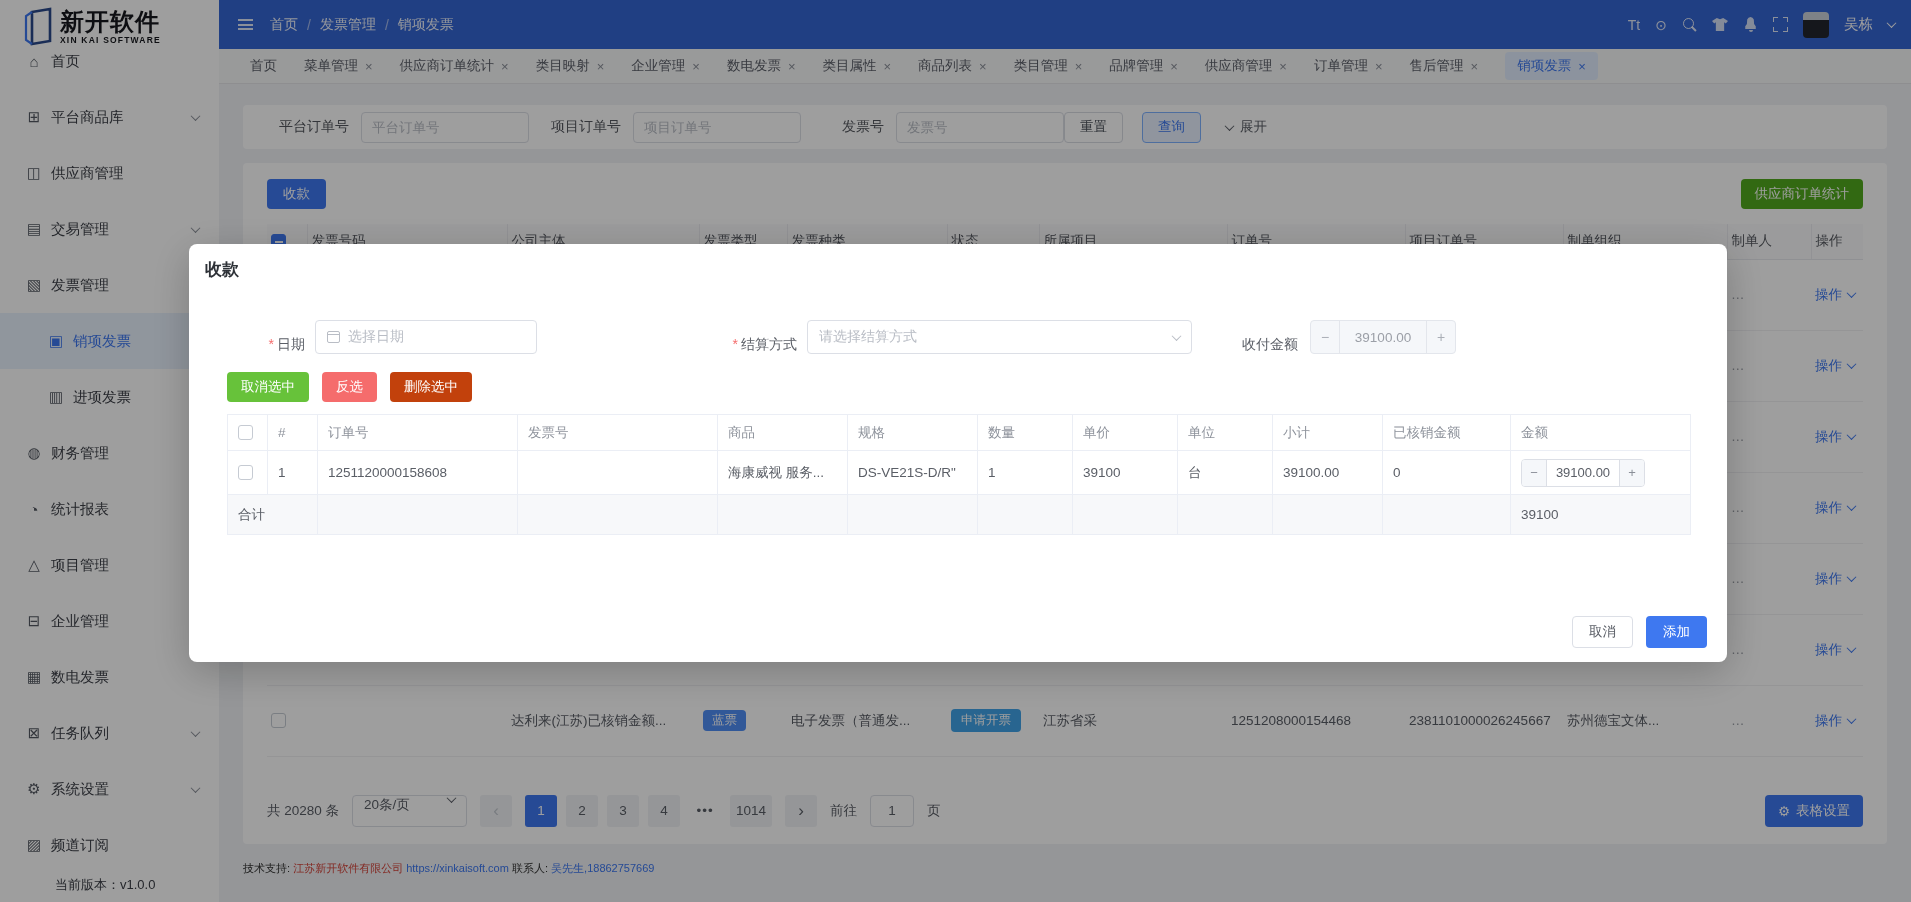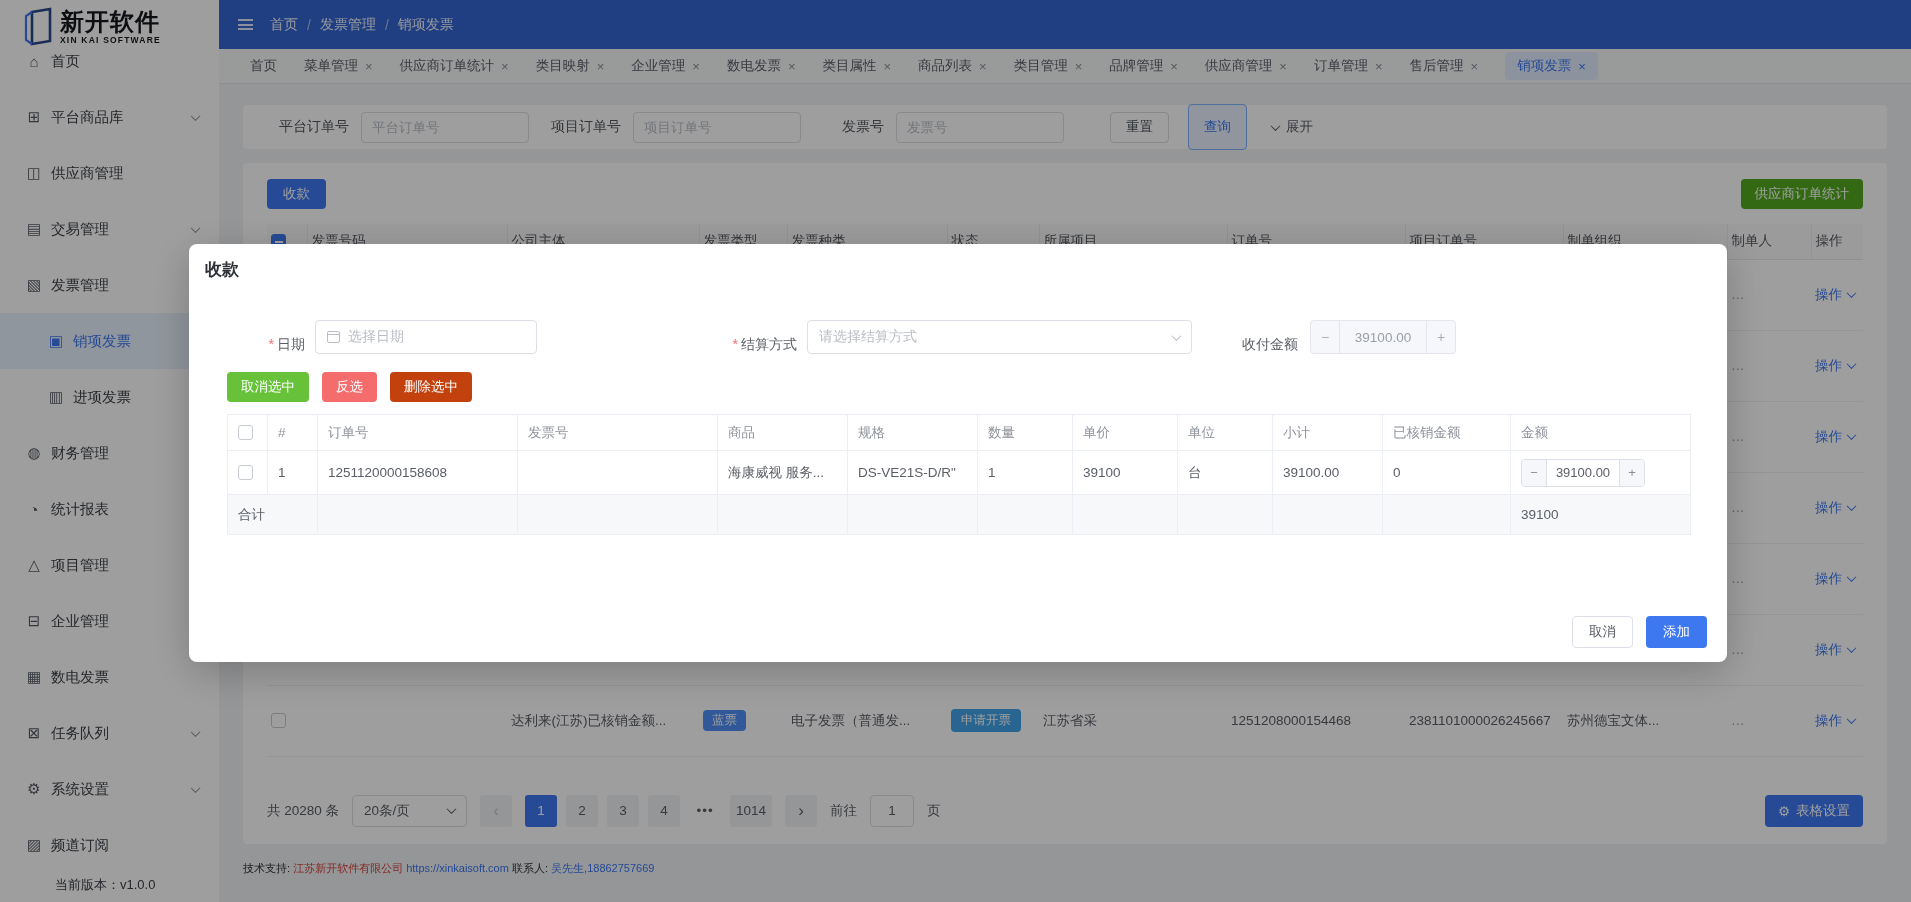--- a/index.html
+++ b/index.html
@@ -56,22 +56,22 @@
   .tab.active .x { color:#3e78f0; }
 
   .content { flex:1; padding:21px 24px 0; }
 
   
   .filter-card { background:#fff; border-radius:4px; height:44px; display:flex; align-items:center; padding:0 20px 0 36px; font-size:14px; color:#55585f; }
   .f-label { margin-right:12px; white-space:nowrap; }
   .f-input { width:168px; height:31px; border:1px solid #dcdfe6; border-radius:4px; padding:0 10px; font-size:13.5px; color:#5a5e66; outline:none; }
   .f-input::placeholder { color:#b9bdc5; }
   .g2 { margin-left:22px; } .g3 { margin-left:41px; }
-  .btn-reset { height:31px; padding:0 15px; background:#fff; border:1px solid #d8dbe2; border-radius:4px; color:#4e535c; font-size:13.5px; margin-left:46px; cursor:pointer; }
-  .btn-search { height:46px; padding:0 15px; background:#e8f1ff; border:1px solid #7fb2ff; border-radius:4px; color:#3e78f0; font-size:13.5px; margin-left:19px; cursor:pointer; }
+  .btn-reset { height:31px; padding:0 15px; background:#fff; border:1px solid #d8dbe2; border-radius:4px; color:#4e535c; font-size:13.5px; cursor:pointer; }
+  .btn-search { height:31px; padding:0 15px; background:#e8f1ff; border:1px solid #7fb2ff; border-radius:4px; color:#3e78f0; font-size:13.5px; margin-left:19px; cursor:pointer; }
   .expand { display:flex; align-items:center; gap:7px; margin-left:25px; color:#5a5e66; font-size:13.5px; cursor:pointer; }
 
   
   .table-card { background:#fff; border-radius:4px; margin-top:14px; padding:16px 24px 17px; }
   .card-toolbar { display:flex; justify-content:space-between; }
   .btn-receipt { height:30px; padding:0 16px; background:#3e78f0; color:#fff; border:none; border-radius:4px; font-size:13.5px; cursor:pointer; }
   .btn-export { height:30px; padding:0 14px; background:#52aa1e; color:#fff; border:none; border-radius:4px; font-size:13.5px; cursor:pointer; }
 
   table.bgtable { width:1596px; margin-top:15px; border-collapse:collapse; table-layout:fixed; font-size:13.5px; color:#5a5e66; }
   .bgtable th { height:35px; background:#fbfbfc; border-bottom:1px solid #e7e9ee; border-right:1px solid #ececf0; font-weight:normal; text-align:left; padding:0 4px; color:#55585f; white-space:nowrap; overflow:hidden; }
@@ -80,21 +80,21 @@
   .cb { display:inline-block; width:15px; height:15px; border:1px solid #c6cbd3; border-radius:3px; background:#fff; vertical-align:middle; cursor:pointer; position:relative; }
   .cb.ind { background:#3e78f0; border-color:#3e78f0; }
   .cb.ind::after { content:""; position:absolute; left:3px; top:6px; width:8px; height:2px; background:#fff; }
   .badge { display:inline-block; color:#fff; font-size:12.5px; border-radius:4px; padding:4px 9px; line-height:1; }
   .badge-type { background:#4f8ef5; }
   .badge-status { background:#42a3e8; padding:5px 10px; }
   .op-link { color:#3e78f0; cursor:pointer; display:inline-flex; align-items:center; gap:6px; }
   .maker-cell { color:#9a9ea6; }
 
   .pager { display:flex; align-items:center; gap:13px; margin-top:38px; font-size:13.5px; color:#5a5e66; }
-  .psel { width:115px; height:32px; border:1px solid #dcdfe6; border-radius:4px; display:flex; align-items:center; justify-content:space-between; padding:0 11px; color:#5a5e66; cursor:pointer; }
+  .psel { width:115px; height:32px; border:1px solid #dcdfe6; border-radius:4px; display:flex; justify-content:space-between; padding:0 11px; color:#5a5e66; cursor:pointer; }
   .pbtn { min-width:32px; height:32px; padding:0 6px; background:#f1f3f6; border-radius:3px; display:flex; align-items:center; justify-content:center; cursor:pointer; }
   .pbtn.active { background:#3e78f0; color:#fff; }
   .pbtn.dots { background:none; letter-spacing:1px; }
   .parrow { font-size:17px; }
   .parrow.disabled { color:#c3c8cf; }
   .goto-input { width:44px; height:32px; border:1px solid #dcdfe6; border-radius:4px; text-align:center; font-size:13.5px; color:#5a5e66; outline:none; }
   .btn-tset { margin-left:auto; height:32px; padding:0 13px; background:#3e78f0; color:#fff; border:none; border-radius:4px; font-size:13.5px; display:flex; align-items:center; gap:6px; cursor:pointer; }
 
   .page-footer { text-align:left; padding:17px 0 0; font-size:11px; color:#333; }
   .page-footer .red { color:#d4453c; }
@@ -269,20 +269,36 @@
 
           <span>首页</span>
           <span class="sep">/</span>
 
           <span>发票管理</span>
           <span class="sep">/</span>
 
           <span>销项发票</span>
 
         </div>
+      <div class="top-right">
+        <span class="t-icon">Tt</span>
+        <span class="t-icon">⊙</span>
+        <span class="i-search"></span>
+        <span class="i-shirt"></span>
+        <span class="i-bell"></span>
+        <span class="i-fs">
+            <i class="tl"></i>
+            <i class="tr"></i>
+            <i class="bl"></i>
+            <i class="br"></i>
+          </span>
+        <span class="avatar"></span>
+        <span class="uname">吴栋</span>
+        <span class="chev" style="color:#fff"></span>
+      </div>
     </header>
 
     <div class="tabbar">
 
         <div class="tab">
           <span>首页</span>
 
         </div>
 
         <div class="tab">

